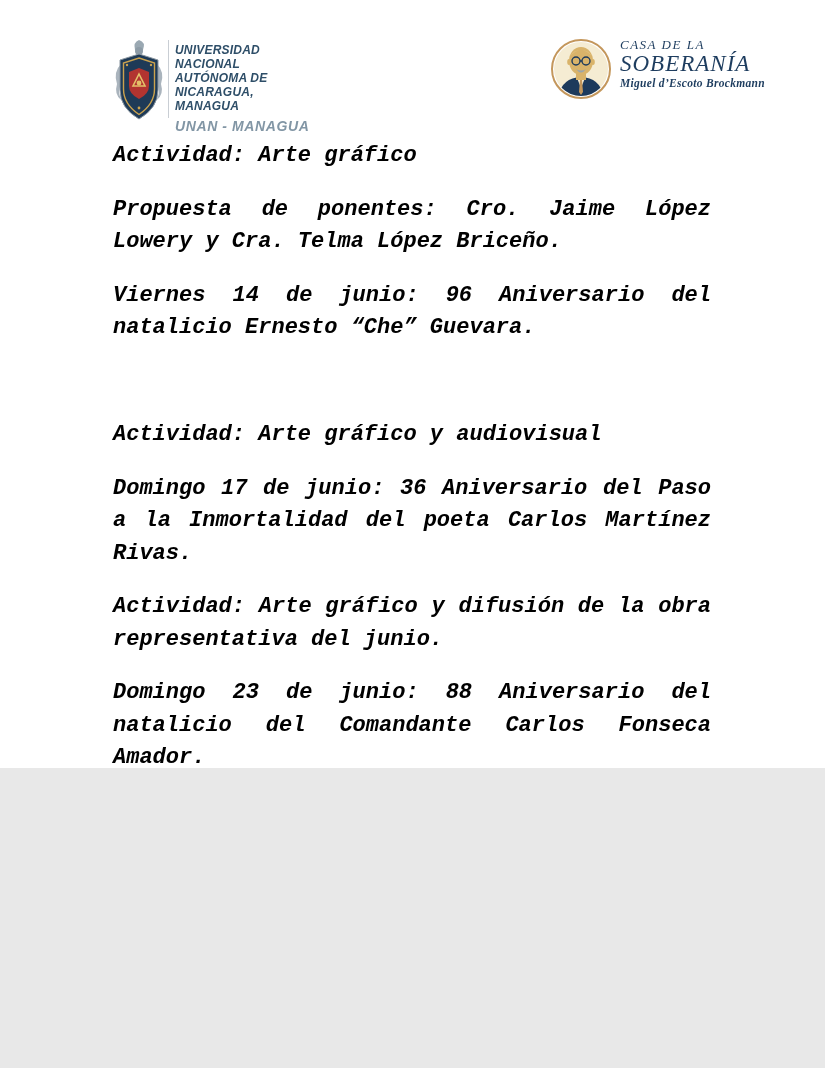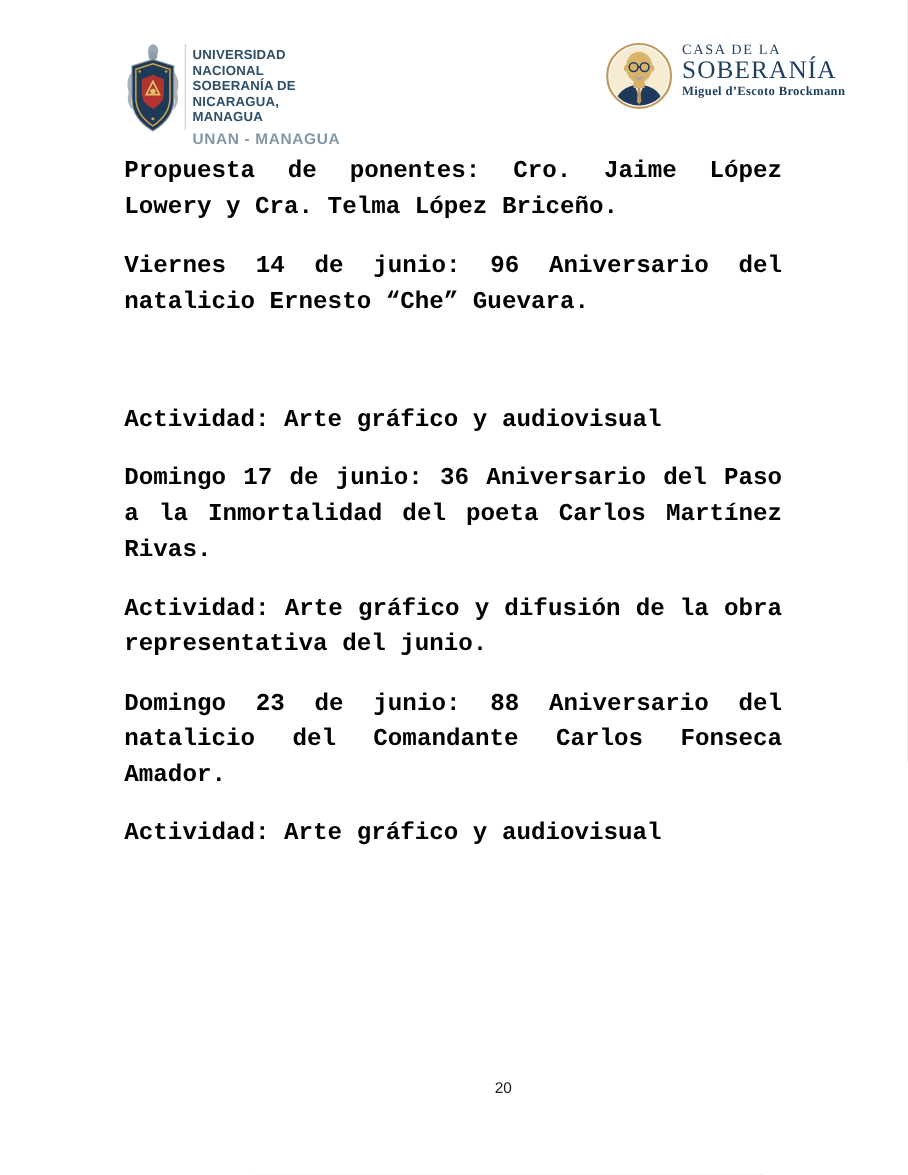--- a/index.html
+++ b/index.html
@@ -1,23 +1,24 @@
 <!DOCTYPE html>
 <html><head>
 <meta charset="utf-8">
 <style>
   html,body { margin:0; padding:0; background:#e8e8e8; }
   .page {
     position: relative;
     width: 825px;
-    height: 1068px;
+    height: 768px;
     margin: 0 auto;
     background: #ffffff;
     overflow: hidden;
     font-family: "Liberation Sans", sans-serif;
+    font-style: italic;
   }
 
   
   .header { position:absolute; top:0; left:0; width:100%; height:130px; }
 
   .unan-logo { position:absolute; top:38px; left:113px; display:flex; align-items:flex-start; }
   .unan-shield { width:52px; height:84px; }
   .unan-divider { width:1px; height:78px; background:#c9ced4; margin:2px 6px 0 3px; }
   .unan-text { padding-top:5px; }
   .unan-line {
@@ -80,21 +81,21 @@
 
           <circle cx="14" cy="27" r="1.2" fill="#caa24e"></circle>
           <circle cx="38" cy="27" r="1.2" fill="#caa24e"></circle>
           <circle cx="26" cy="70" r="1.4" fill="#caa24e"></circle>
         </svg>
       </span>
       <span class="unan-divider"></span>
       <div class="unan-text">
         <div class="unan-line">UNIVERSIDAD</div>
         <div class="unan-line">NACIONAL</div>
-        <div class="unan-line">SOBERANÍA DE</div>
+        <div class="unan-line">AUTÓNOMA DE</div>
         <div class="unan-line">NICARAGUA,</div>
         <div class="unan-line">MANAGUA</div>
         <div class="unan-sub">UNAN - MANAGUA</div>
       </div>
     </div>
 
     <div class="casa-logo">
       <span>
         <svg class="casa-badge" viewBox="0 0 62 62" xmlns="http://www.w3.org/2000/svg">
           <defs>
@@ -132,20 +133,21 @@
       <div class="casa-text">
         <div class="casa-small">CASA DE LA</div>
         <div class="casa-large">SOBERANÍA</div>
         <div class="casa-sub">Miguel d’Escoto Brockmann</div>
       </div>
     </div>
 
   </div>
 
   <div class="doc-body">
+    <p>Actividad: Arte gráfico</p>
     <p>Propuesta de ponentes: Cro. Jaime López Lowery y Cra. Telma López Briceño.</p>
     <p>Viernes 14 de junio: 96 Aniversario del natalicio Ernesto “Che” Guevara.</p>
     <p class="spacer"></p>
     <p>Actividad: Arte gráfico y audiovisual</p>
     <p>Domingo 17 de junio: 36 Aniversario del Paso a la Inmortalidad del poeta Carlos Martínez Rivas.</p>
     <p>Actividad: Arte gráfico y difusión de la obra representativa del junio.</p>
     <p>Domingo 23 de junio: 88 Aniversario del natalicio del Comandante Carlos Fonseca Amador.</p>
     <p>Actividad: Arte gráfico y audiovisual</p>
   </div>
 

